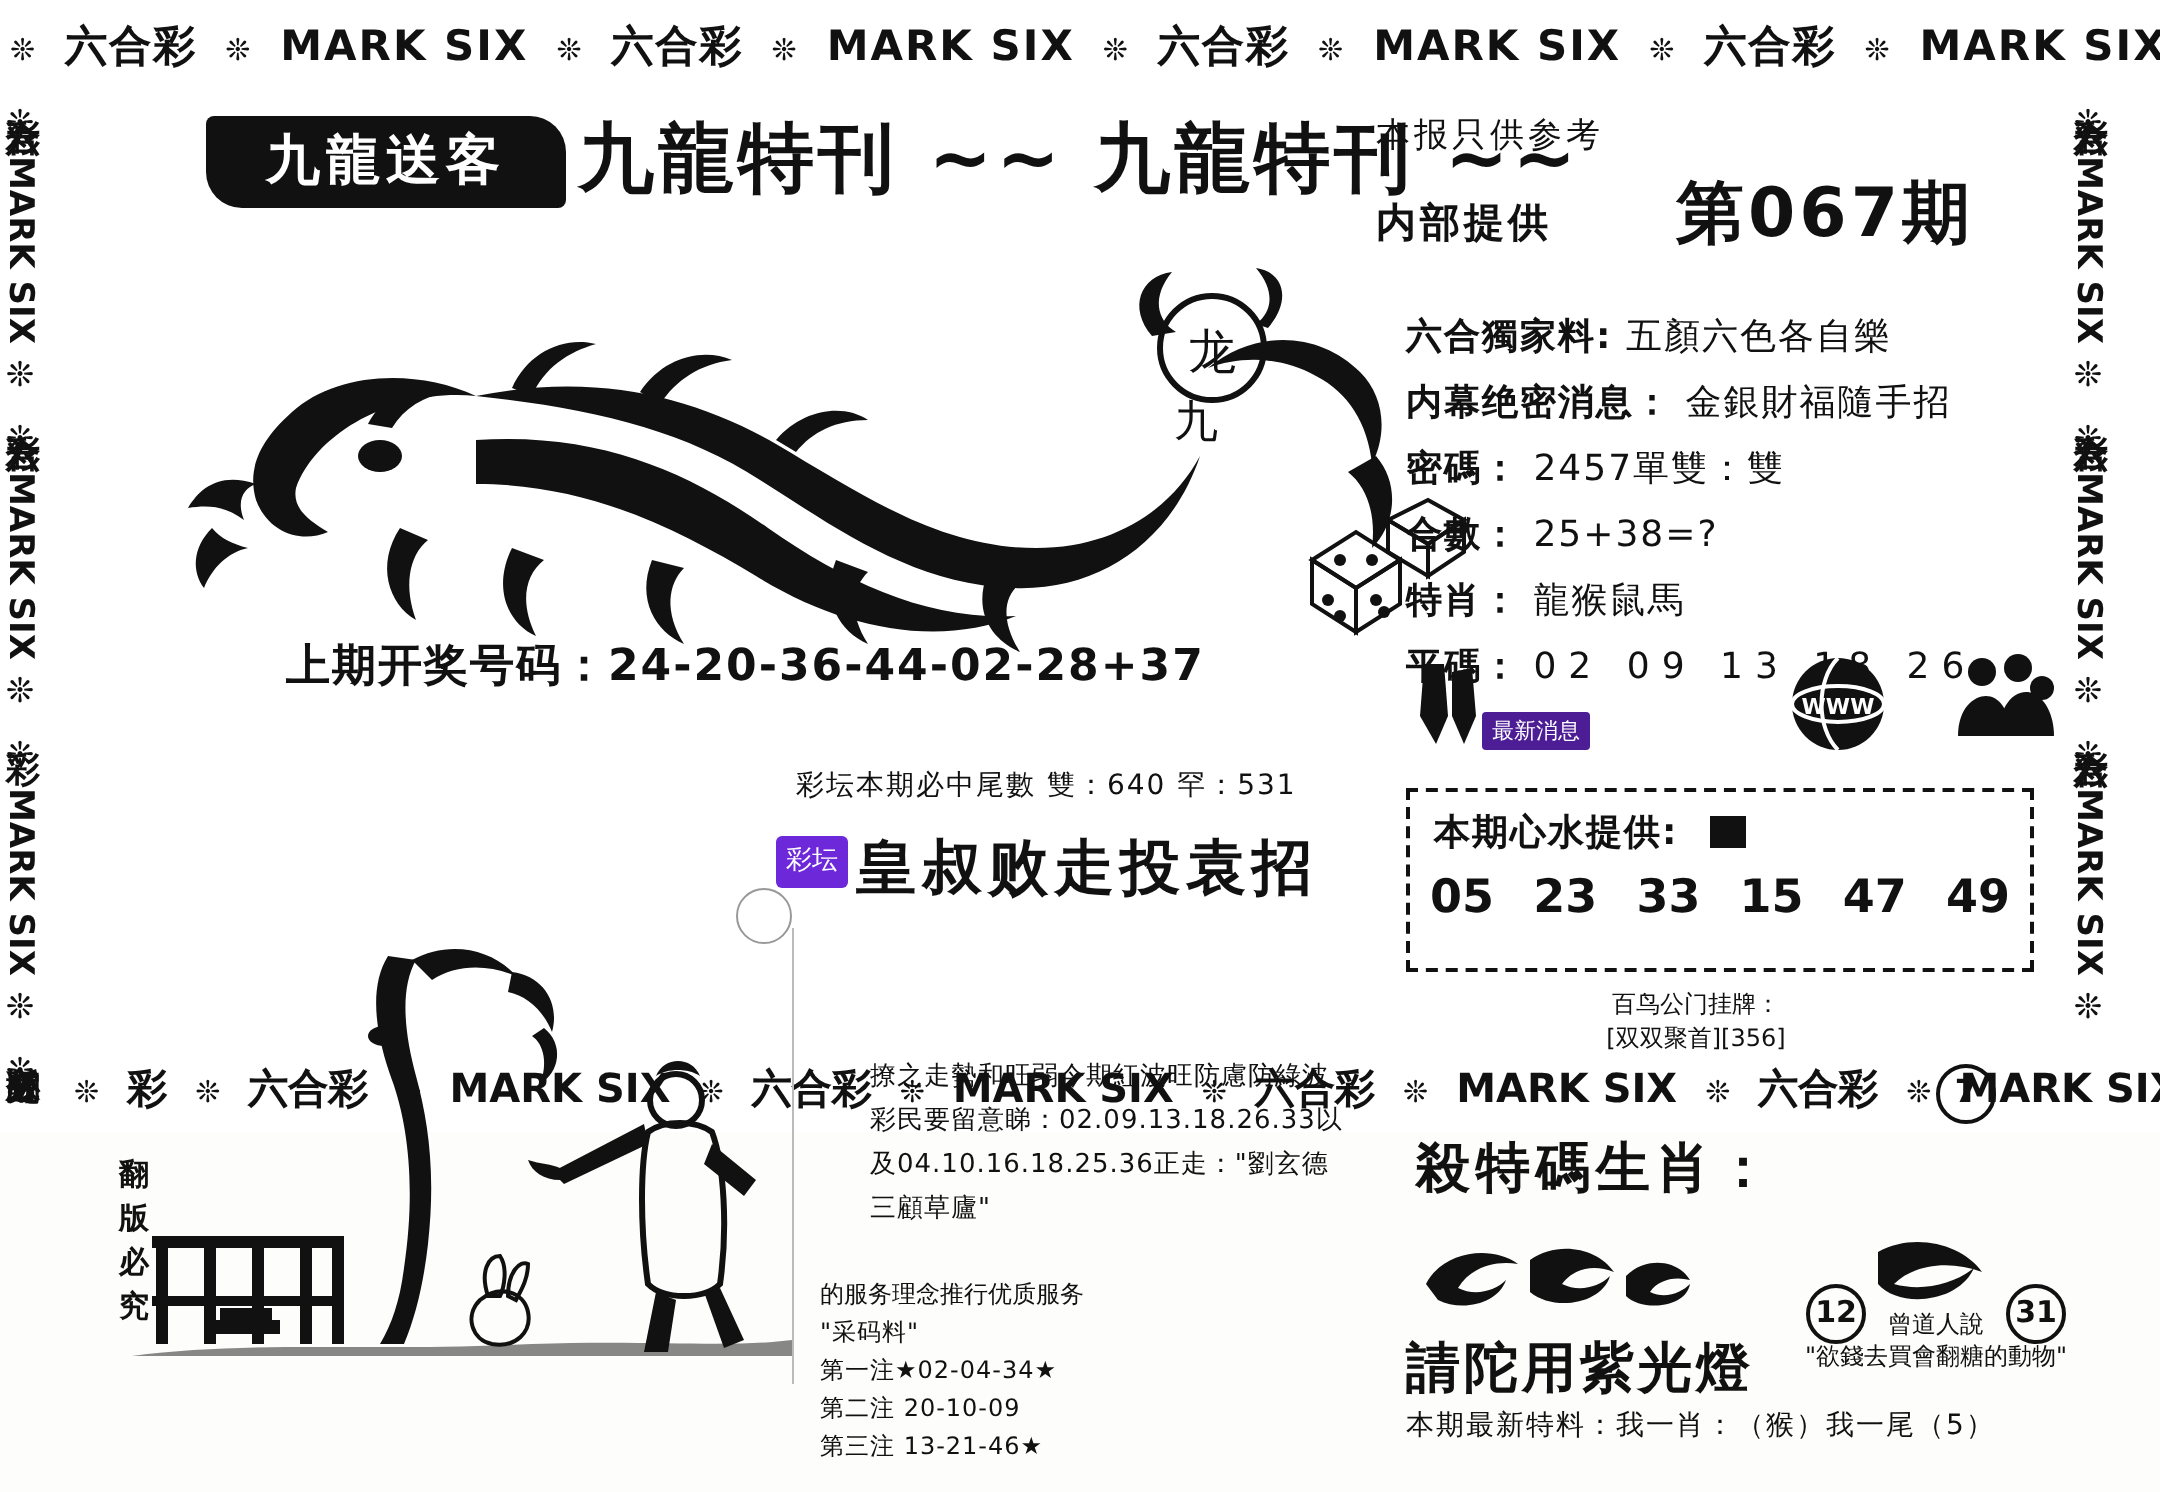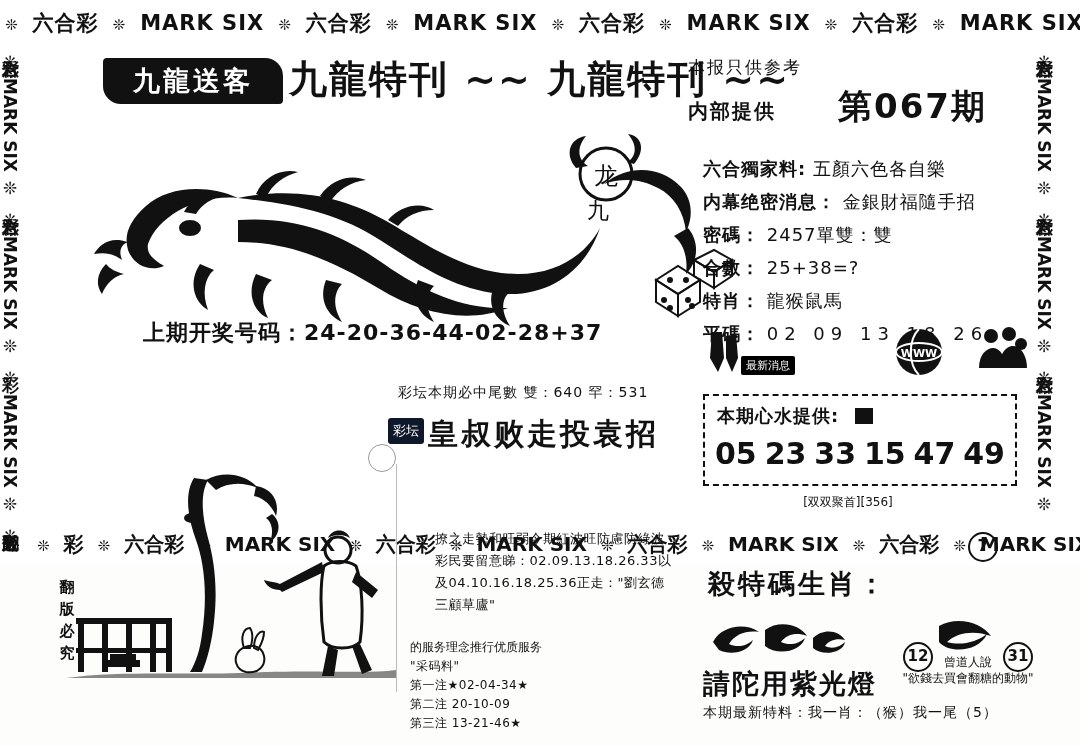--- a/index.html
+++ b/index.html
@@ -40,42 +40,42 @@
 
   
   .dragon-box{position:absolute;left:40px;top:78px;width:620px;height:220px;}
   .dragon-svg{position:absolute;left:0;top:0;}
   .ball{position:absolute;left:470px;top:10px;width:96px;height:96px;}
 
   .lastdraw{position:absolute;left:95px;top:272px;font-size:22px;font-weight:bold;letter-spacing:1px;}
 
   .midnote{position:absolute;left:350px;top:338px;font-size:14px;letter-spacing:1px;}
   .slogan{position:absolute;left:380px;top:368px;font-size:30px;font-weight:bold;letter-spacing:3px;}
-  .slogan-mark{position:absolute;left:340px;top:372px;width:36px;height:26px;background:#0f172a;color:#fff;
+  .slogan-mark{position:absolute;left:340px;top:372px;width:36px;height:26px;background:#6d28d9;color:#fff;
       font-size:13px;text-align:center;line-height:26px;border-radius:3px;}
 
   
   .info{position:absolute;left:655px;top:106px;width:330px;font-size:18px;line-height:33px;letter-spacing:1px;}
   .info .row{white-space:nowrap;}
   .info .lbl{font-weight:bold;}
   .pingma{letter-spacing:6px;}
 
   
   .icon-row{position:absolute;left:655px;top:278px;width:330px;height:70px;}
-  .badge-news{position:absolute;left:38px;top:32px;background:#000000;color:#fff;font-size:11px;padding:2px 5px;border-radius:2px;}
+  .badge-news{position:absolute;left:38px;top:32px;background:#4c1d95;color:#fff;font-size:11px;padding:2px 5px;border-radius:2px;}
   .news-mark{position:absolute;left:5px;top:4px;}
   .globe{position:absolute;left:185px;top:0px;}
   .people{position:absolute;left:272px;top:0px;}
 
   
   .dashbox{position:absolute;left:655px;top:348px;width:310px;height:88px;border:2px dashed #111;}
   .dashbox .hdr{position:absolute;left:12px;top:8px;font-size:18px;font-weight:bold;letter-spacing:1px;}
   .dashbox .blk{position:absolute;left:150px;top:12px;width:18px;height:16px;background:#111;}
   .dashbox .nums{position:absolute;left:10px;top:40px;width:290px;display:flex;justify-content:space-between;
-     font-size:30px;font-weight:bold;}
+     font-size:23px;font-weight:bold;}
 
   .subnote{position:absolute;left:700px;top:448px;font-size:12px;line-height:17px;text-align:center;width:200px;}
   .c7{position:absolute;left:920px;top:486px;width:26px;height:26px;line-height:24px;font-size:16px;border:2px solid #111;border-radius:50%;text-align:center;font-weight:bold;}
 
   .killtitle{position:absolute;left:660px;top:520px;font-size:27px;font-weight:bold;letter-spacing:3px;}
 
   .zodiac-row{position:absolute;left:655px;top:562px;width:330px;height:60px;}
   .c12{position:absolute;left:200px;top:34px;width:26px;height:26px;line-height:24px;font-size:15px;border:2px solid #111;border-radius:50%;text-align:center;font-weight:bold;}
   .c31{position:absolute;left:300px;top:34px;width:26px;height:26px;line-height:24px;font-size:15px;border:2px solid #111;border-radius:50%;text-align:center;font-weight:bold;}
 
@@ -263,20 +263,21 @@
         <span>05</span>
         <span>23</span>
         <span>33</span>
         <span>15</span>
         <span>47</span>
         <span>49</span>
       </div>
     </div>
 
     <div class="subnote">
+      <div>百鸟公门挂牌：</div>
       <div>[双双聚首][356]</div>
     </div>
     <div class="c7">7</div>
 
     <div class="killtitle">殺特碼生肖：</div>
     <div class="zodiac-row">
       <svg width="330" height="60" viewBox="0 0 330 60">
         <g class="ink">
           <path d="M10,34 C18,18 42,14 56,24 C44,22 32,26 26,36 C34,40 44,38 50,32 C46,44 28,48 16,42 Z"></path>
           <path d="M62,22 C76,12 96,16 104,28 C94,24 84,26 78,34 C86,38 96,36 102,30 C98,44 74,48 62,38 Z"></path>

